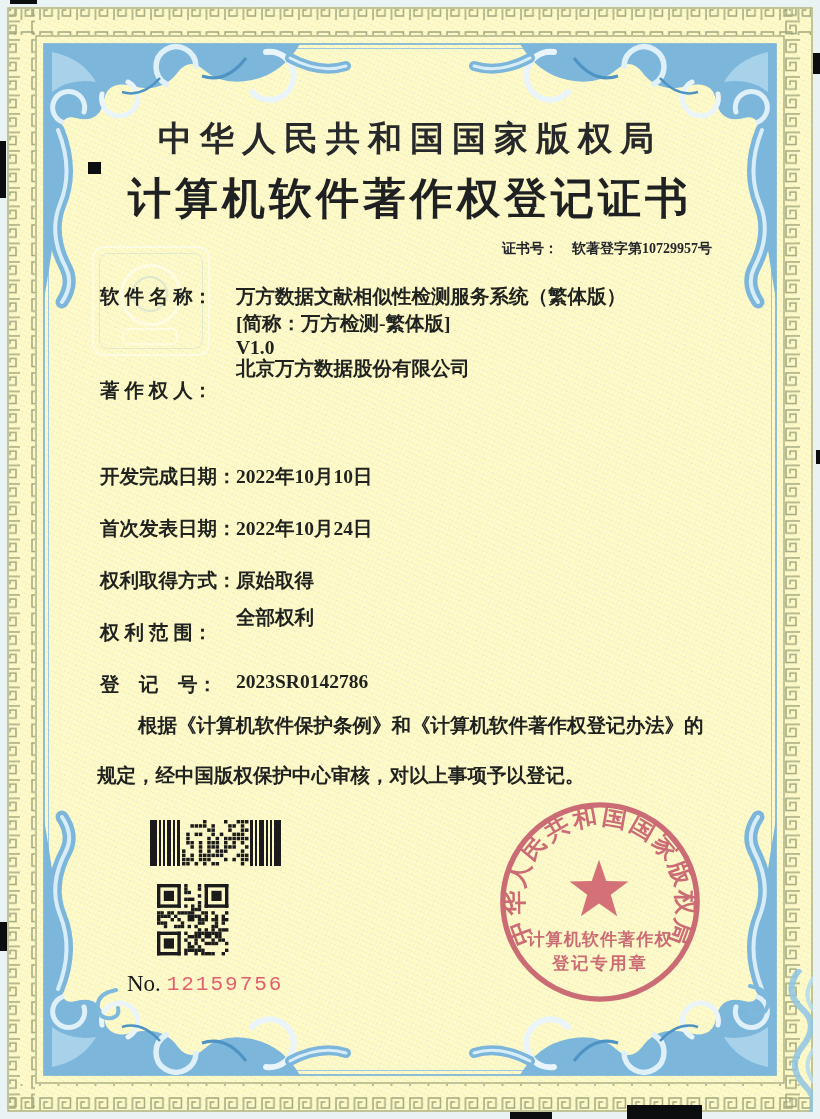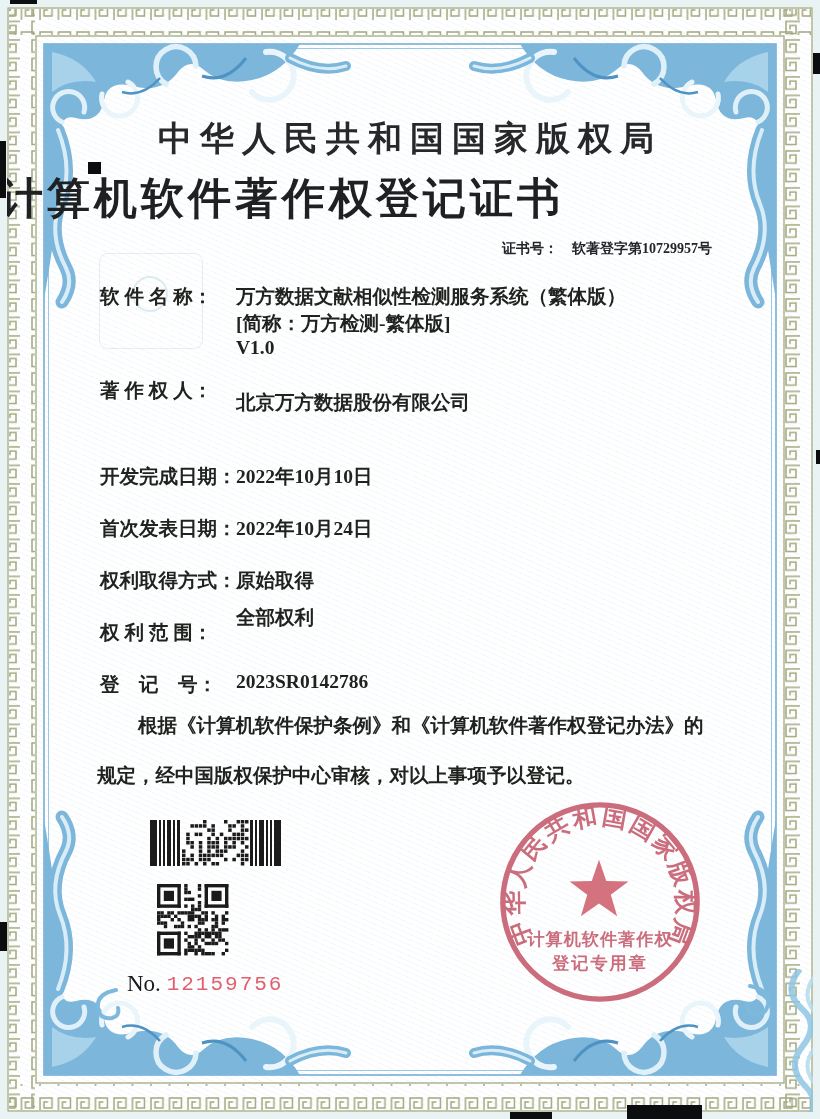--- a/index.html
+++ b/index.html
@@ -1,26 +1,26 @@
 <!DOCTYPE html>
 <html><head>
 <meta charset="utf-8">
 <style>
   html,body{margin:0;padding:0;background:#c9ccc9;}
   .page{position:relative;width:820px;height:1119px;margin:0 auto;overflow:hidden;
-        background:#ffffff;font-family:"Liberation Serif",serif;}
+        background:#fef9c3;font-family:"Liberation Serif",serif;}
   .edge{position:absolute;inset:0;border:7px solid #e9f3f3;pointer-events:none;z-index:6;}
   .texture{position:absolute;inset:0;pointer-events:none;z-index:1;
      background:
        repeating-linear-gradient(115deg, rgba(255,255,255,.30) 0 1px, rgba(255,255,255,0) 1px 4px),
        repeating-linear-gradient(24deg, rgba(130,185,214,.10) 0 1px, rgba(255,255,255,0) 1px 5px);}
   .border-svg{position:absolute;inset:0;z-index:2;}
   .content{position:absolute;inset:0;z-index:4;color:#20201f;}
   .issuer{position:absolute;left:0;right:0;top:116px;text-align:center;font-size:34px;font-weight:900;letter-spacing:8px;color:#26282a;}
-  .cert-title{position:absolute;left:0;right:0;top:170px;text-align:left;font-size:43px;font-weight:900;letter-spacing:4px;color:#1e2022;}
+  .cert-title{position:absolute;left:0;right:0;top:170px;text-align:center;font-size:43px;font-weight:900;letter-spacing:4px;color:#1e2022;}
   .certno{position:absolute;left:380px;top:240px;width:332px;text-align:right;font-size:14px;font-weight:700;color:#23252a;}
   .certno .gap{display:inline-block;width:14px;}
   .row-label{position:absolute;left:100px;font-size:19.5px;font-weight:700;white-space:pre;color:#20221f;}
   .row-value{position:absolute;left:236px;font-size:19.5px;font-weight:700;white-space:pre;color:#20221f;}
   .statement{position:absolute;left:97px;width:632px;font-size:19.5px;font-weight:700;color:#20221f;}
   .st1{text-indent:41px;}
   .serial{position:absolute;left:127px;top:971px;font-size:23px;color:#17191c;}
   .serial .num{font-family:"Liberation Mono",monospace;font-size:21px;letter-spacing:2px;color:#e0606f;vertical-align:1px;}
   .issue-date{position:absolute;left:478px;top:977px;width:200px;text-align:center;font-size:21px;font-weight:800;color:#1c1e20;}
   .emblem{position:absolute;left:92px;top:246px;width:118px;height:110px;z-index:3;opacity:.55;pointer-events:none;}
@@ -108,21 +108,21 @@
     <div class="certno">
       <span>证书号：</span><span class="gap"></span><span>软著登字第10729957号</span>
     </div>
 
     <div class="row-label" style="top:283px">软 件 名 称：</div>
     <div class="row-value" style="top:310px">[简称：万方检测-繁体版]</div>
     <div class="row-value" style="top:283px">万方数据文献相似性检测服务系统（繁体版）</div>
     <div class="row-value" style="top:337px">V1.0</div>
 
     <div class="row-label" style="top:377px">著 作 权 人：</div>
-    <div class="row-value" style="top:389px">北京万方数据股份有限公司</div>
+    <div class="row-value" style="top:355px">北京万方数据股份有限公司</div>
 
     <div class="row-label" style="top:463px">开发完成日期：</div>
     <div class="row-value" style="top:463px">2022年10月10日</div>
 
     <div class="row-label" style="top:515px">首次发表日期：</div>
     <div class="row-value" style="top:515px">2022年10月24日</div>
 
     <div class="row-label" style="top:567px">权利取得方式：</div>
     <div class="row-value" style="top:567px">原始取得</div>
 

